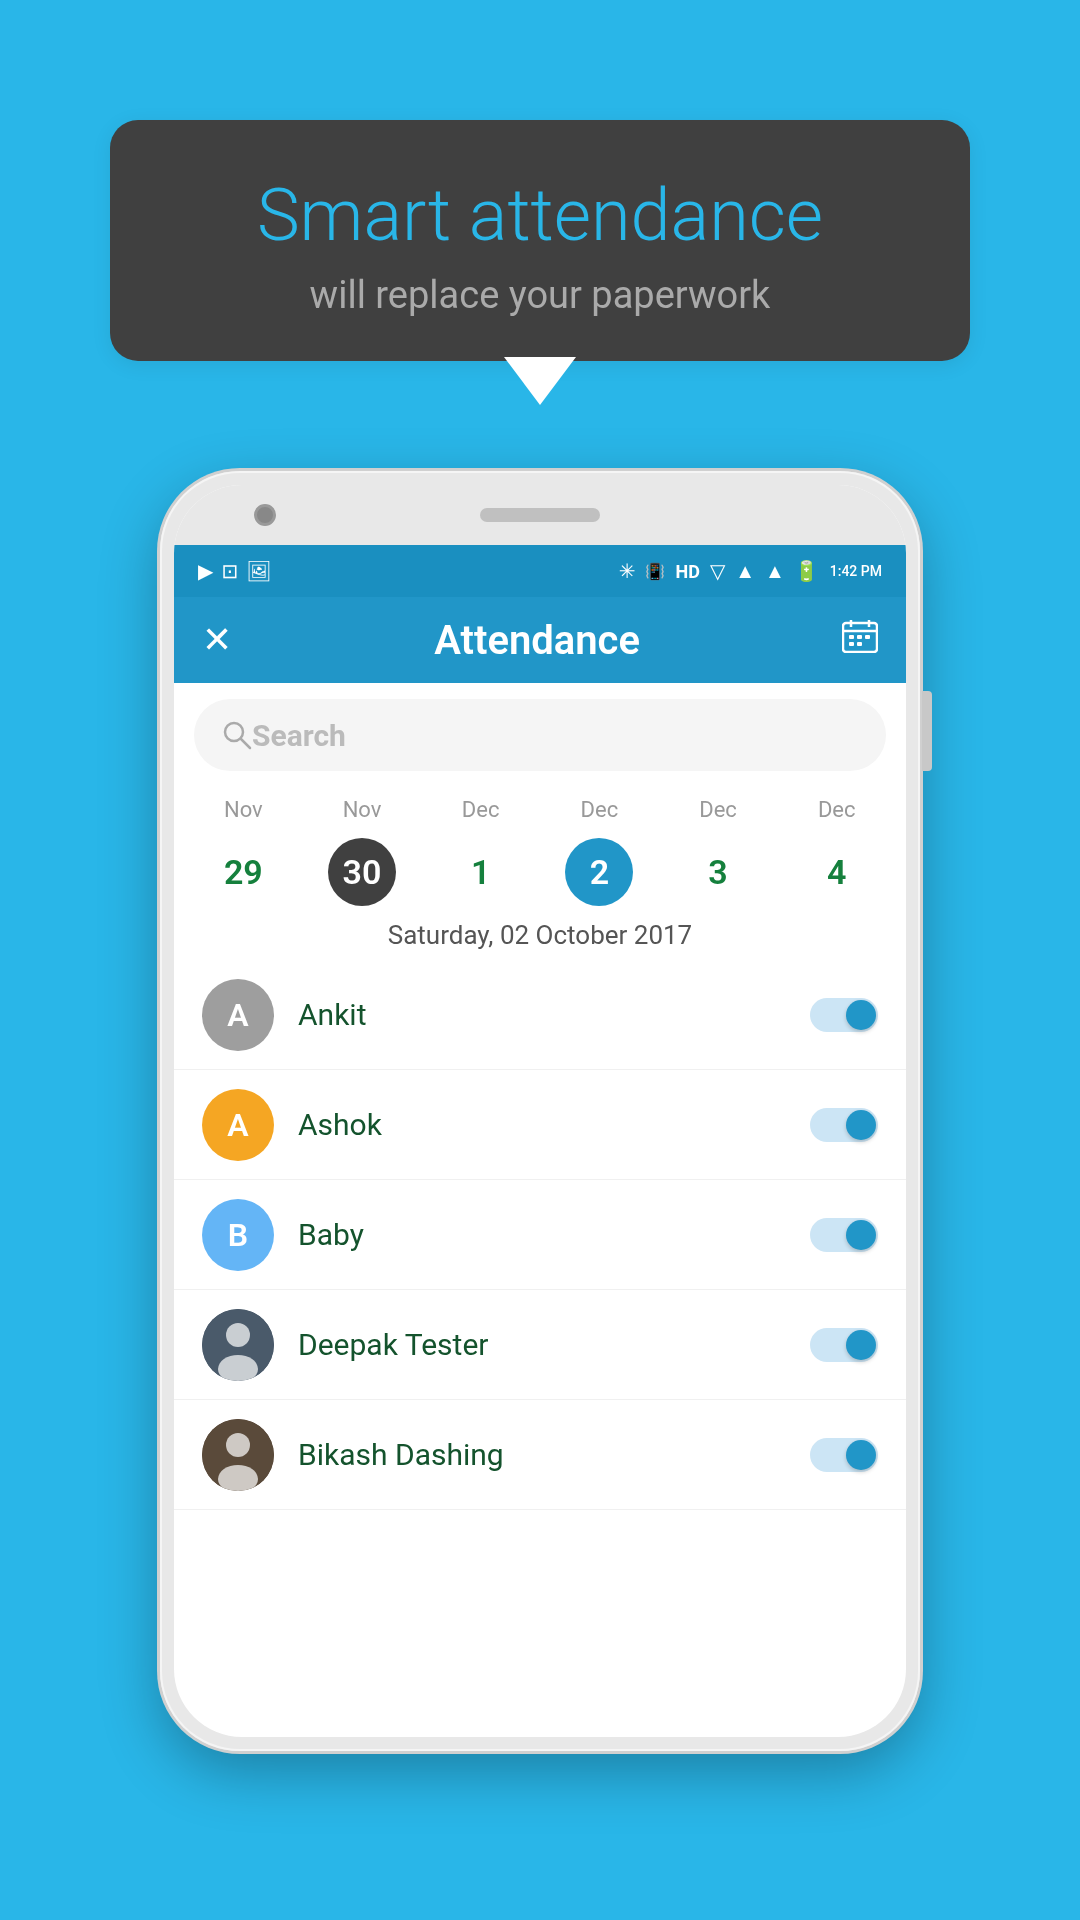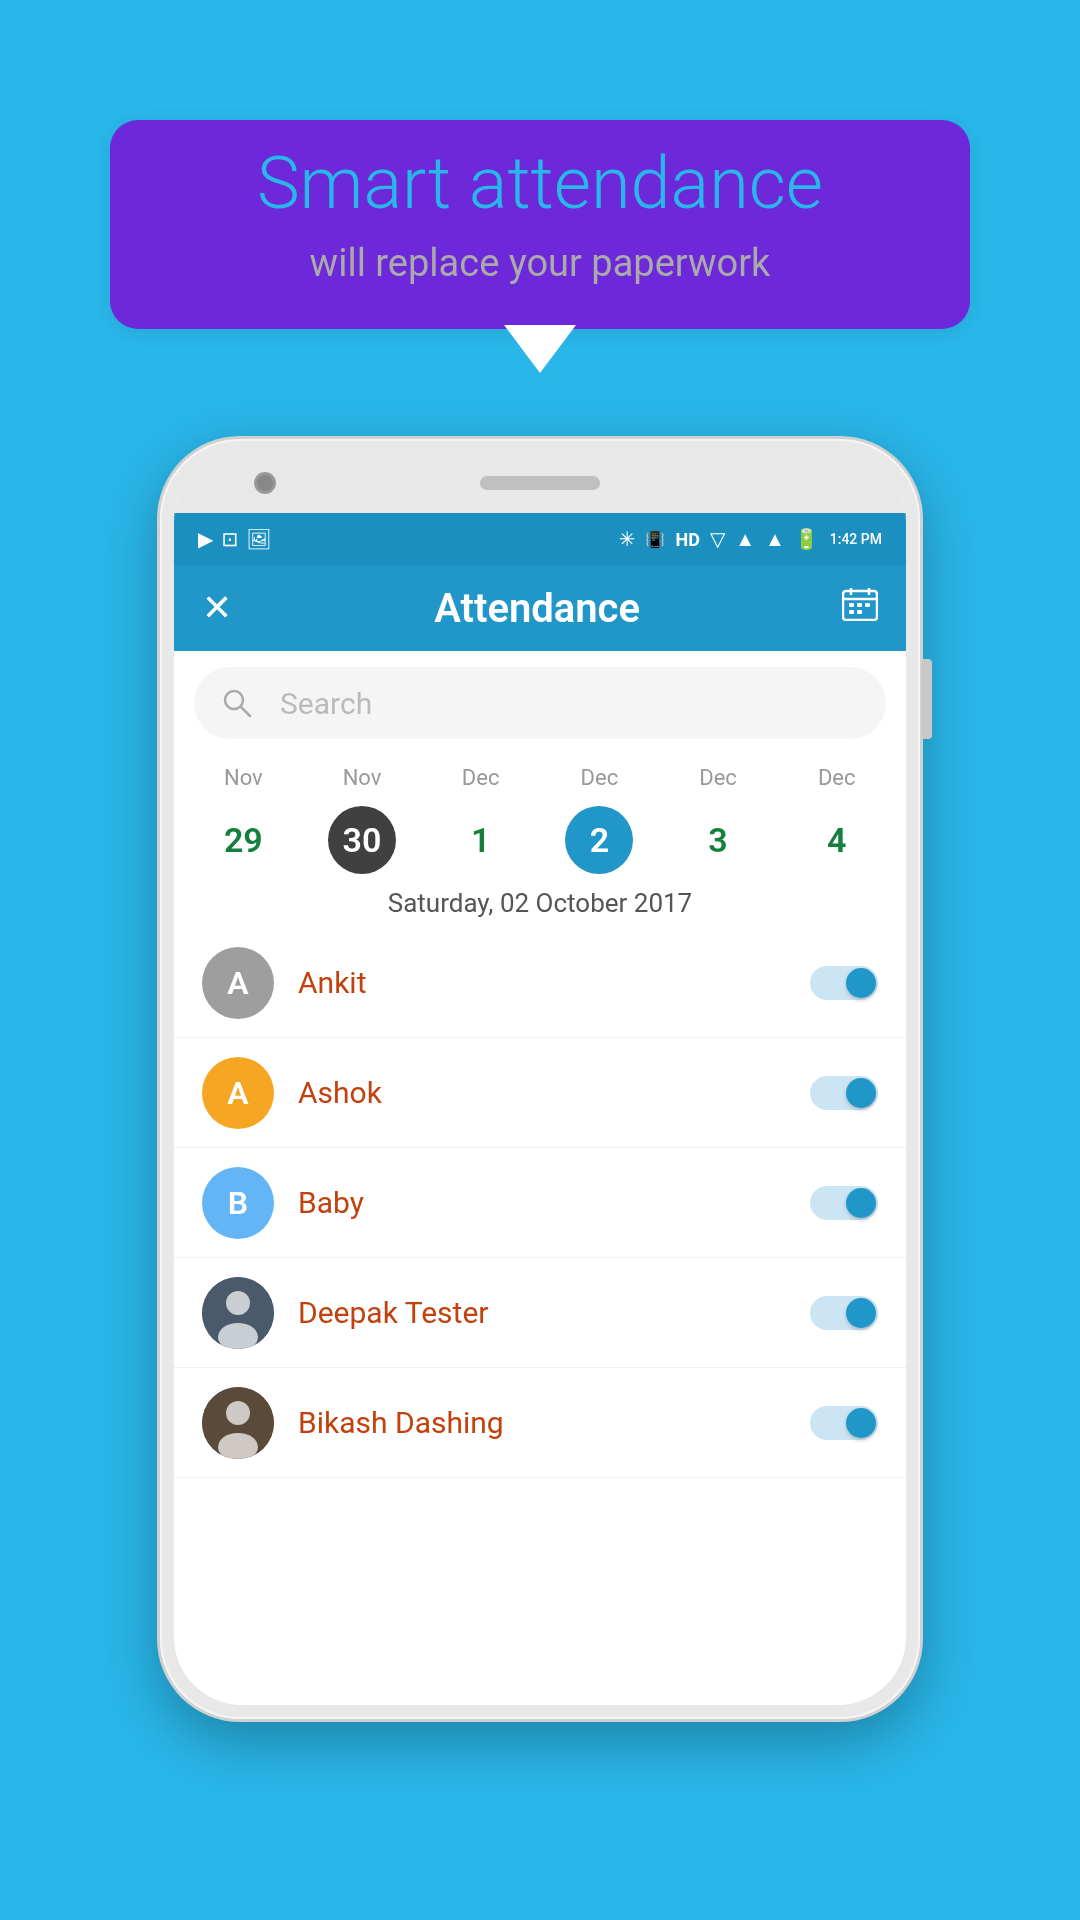--- a/index.html
+++ b/index.html
@@ -10,23 +10,23 @@
       background: #29b6e8;
       font-family: 'Roboto', Arial, sans-serif;
       overflow: hidden;
       display: flex;
       flex-direction: column;
       align-items: center;
     }
 
     
     .speech-bubble {
-      background: #6d28d9;
+      background: #404040;
       border-radius: 28px;
-      padding: 24px 60px 44px;
+      padding: 56px 60px 44px;
       margin-top: 120px;
       width: 860px;
       text-align: center;
       position: relative;
       box-shadow: 0 4px 20px rgba(0,0,0,0.08);
     }
     .speech-bubble::after {
       content: '';
       position: absolute;
       bottom: -44px;
@@ -174,22 +174,23 @@
 
     
     .search-bar {
       background: #f5f5f5;
       margin: 16px 20px;
       border-radius: 40px;
       height: 72px;
       display: flex;
       align-items: center;
       padding: 0 28px;
-      gap: 28px;
-      flex-shrink: 0;
+      gap: 0;
+      flex-shrink: 0;
+      font-weight: bold;
     }
     .search-input-text {
       font-size: 30px;
       color: #bbb;
     }
 
     
     .calendar-strip {
       display: flex;
       padding: 10px 10px 0;
@@ -256,21 +257,21 @@
       justify-content: center;
       font-size: 32px;
       font-weight: 600;
       color: white;
       flex-shrink: 0;
       overflow: hidden;
     }
     .att-name {
       flex: 1;
       font-size: 30px;
-      color: #c2410c;
+      color: #14532d;
       margin-left: 24px;
     }
 
     
     .toggle {
       width: 68px;
       height: 34px;
       background: #cce5f5;
       border-radius: 17px;
       position: relative;

